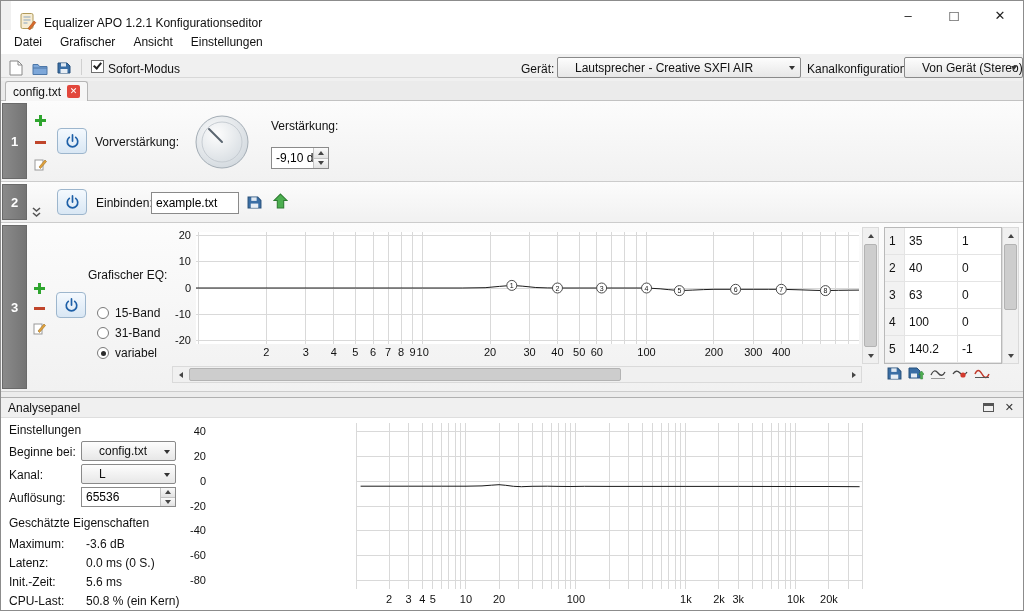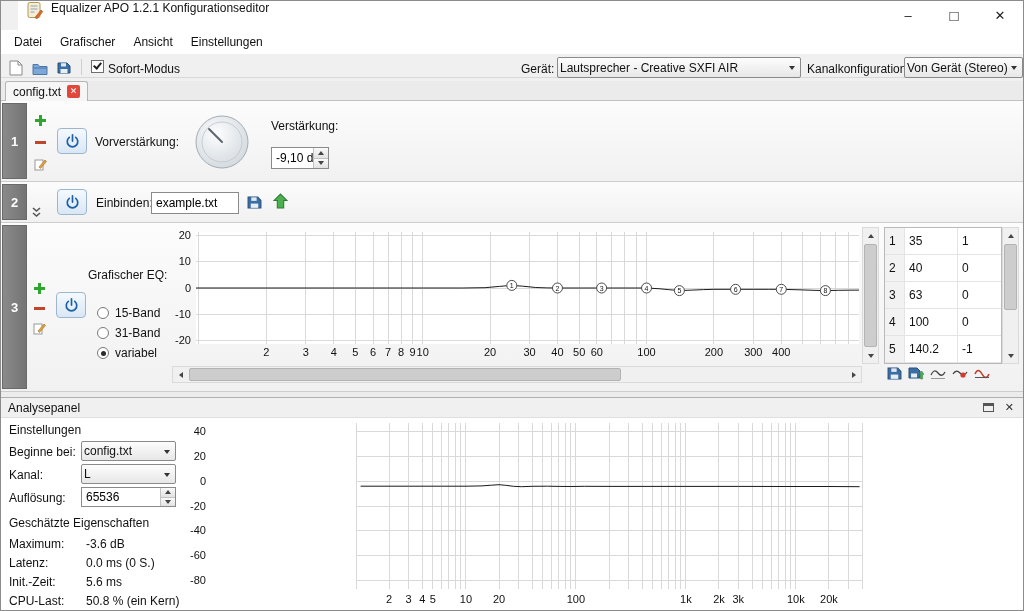--- a/index.html
+++ b/index.html
@@ -2,36 +2,36 @@
 <html><head>
 <meta charset="utf-8">
 <style>
 *{box-sizing:border-box}
 html,body{margin:0;padding:0}
 body{font-family:"Liberation Sans","DejaVu Sans",sans-serif;font-size:12px;color:#111;background:#9a9a9a}
 #app{position:relative;width:1024px;height:611px;background:#f0f0f0;box-shadow:inset 0 0 0 1px #8c8c8c;overflow:hidden}
 svg{display:block}
 .txt{position:absolute;white-space:nowrap}
 
-#titlebar{position:absolute;left:18px;top:1px;right:1px;height:29px;background:#fff;display:flex;align-items:flex-start}
+#titlebar{position:absolute;left:11px;top:1px;right:1px;height:29px;background:#fff;display:flex;align-items:flex-end}
 #app-icon{margin-left:8px}
 #title-text{margin-left:7px}
 #win-controls{margin-left:auto;display:flex;height:100%}
 .win-btn{width:46px;height:100%;display:flex;align-items:center;justify-content:center;font-size:13px;color:#222}
 
 #menubar{position:absolute;left:1px;top:30px;right:1px;height:24px;background:#fff;display:flex;align-items:center;padding-left:4px}
 .menu-item{padding:4px 9px}
 
 #toolbar{position:absolute;left:1px;top:54px;right:1px;height:24px;background:#f0f0f0;border-bottom:1px solid #d8d8d8}
 .tb-btn{position:absolute;top:4px;width:20px;height:20px;display:flex;align-items:center;justify-content:center}
 .vsep{position:absolute;top:5px;width:1px;height:16px;background:#d0d0d0}
 #instant-cb{position:absolute;left:90px;top:6px;width:13px;height:13px;background:#fff;border:1px solid #6f6f6f}
 #instant-cb .check{position:absolute;left:3px;top:0;width:5px;height:8px;border-right:2px solid #222;border-bottom:2px solid #222;transform:rotate(40deg)}
 .tb-label{position:absolute;top:8px;white-space:nowrap}
-.combo{position:absolute;border:1px solid #8a8a8a;border-radius:2px;background:linear-gradient(#fdfdfd,#e7e7e7);display:flex;align-items:center;padding:0 15px 0 2px;white-space:nowrap;overflow:hidden}
+.combo{position:absolute;border:1px solid #8a8a8a;border-radius:2px;background:linear-gradient(#fdfdfd,#e7e7e7);display:flex;align-items:center;padding:0 15px 0 17px;white-space:nowrap;overflow:hidden}
 .combo-arrow{position:absolute;right:5px;top:8px;width:0;height:0;border-left:3.5px solid transparent;border-right:3.5px solid transparent;border-top:4px solid #333}
 
 #tabbar{position:absolute;left:1px;top:81px;right:1px;height:20px;background:#ebebeb;border-bottom:1px solid #c2c2c2}
 #tab1{position:absolute;left:4px;top:0;height:20px;background:#f6f6f6;border:1px solid #b5b5b5;border-bottom:none;border-radius:3px 3px 0 0;display:flex;align-items:center;gap:6px;padding:0 7px}
 .tab-close{width:13px;height:13px;border-radius:2px;background:#e2473c;color:#fff;font-size:9px;line-height:13px;text-align:center}
 
 .frow{position:absolute;left:1px;right:1px;background:linear-gradient(#fcfcfc,#f1f1f1);border-bottom:1px solid #cccccc}
 #row1{top:101px;height:81px}
 #row2{top:182px;height:41px}
 #row3{top:223px;height:169px}

